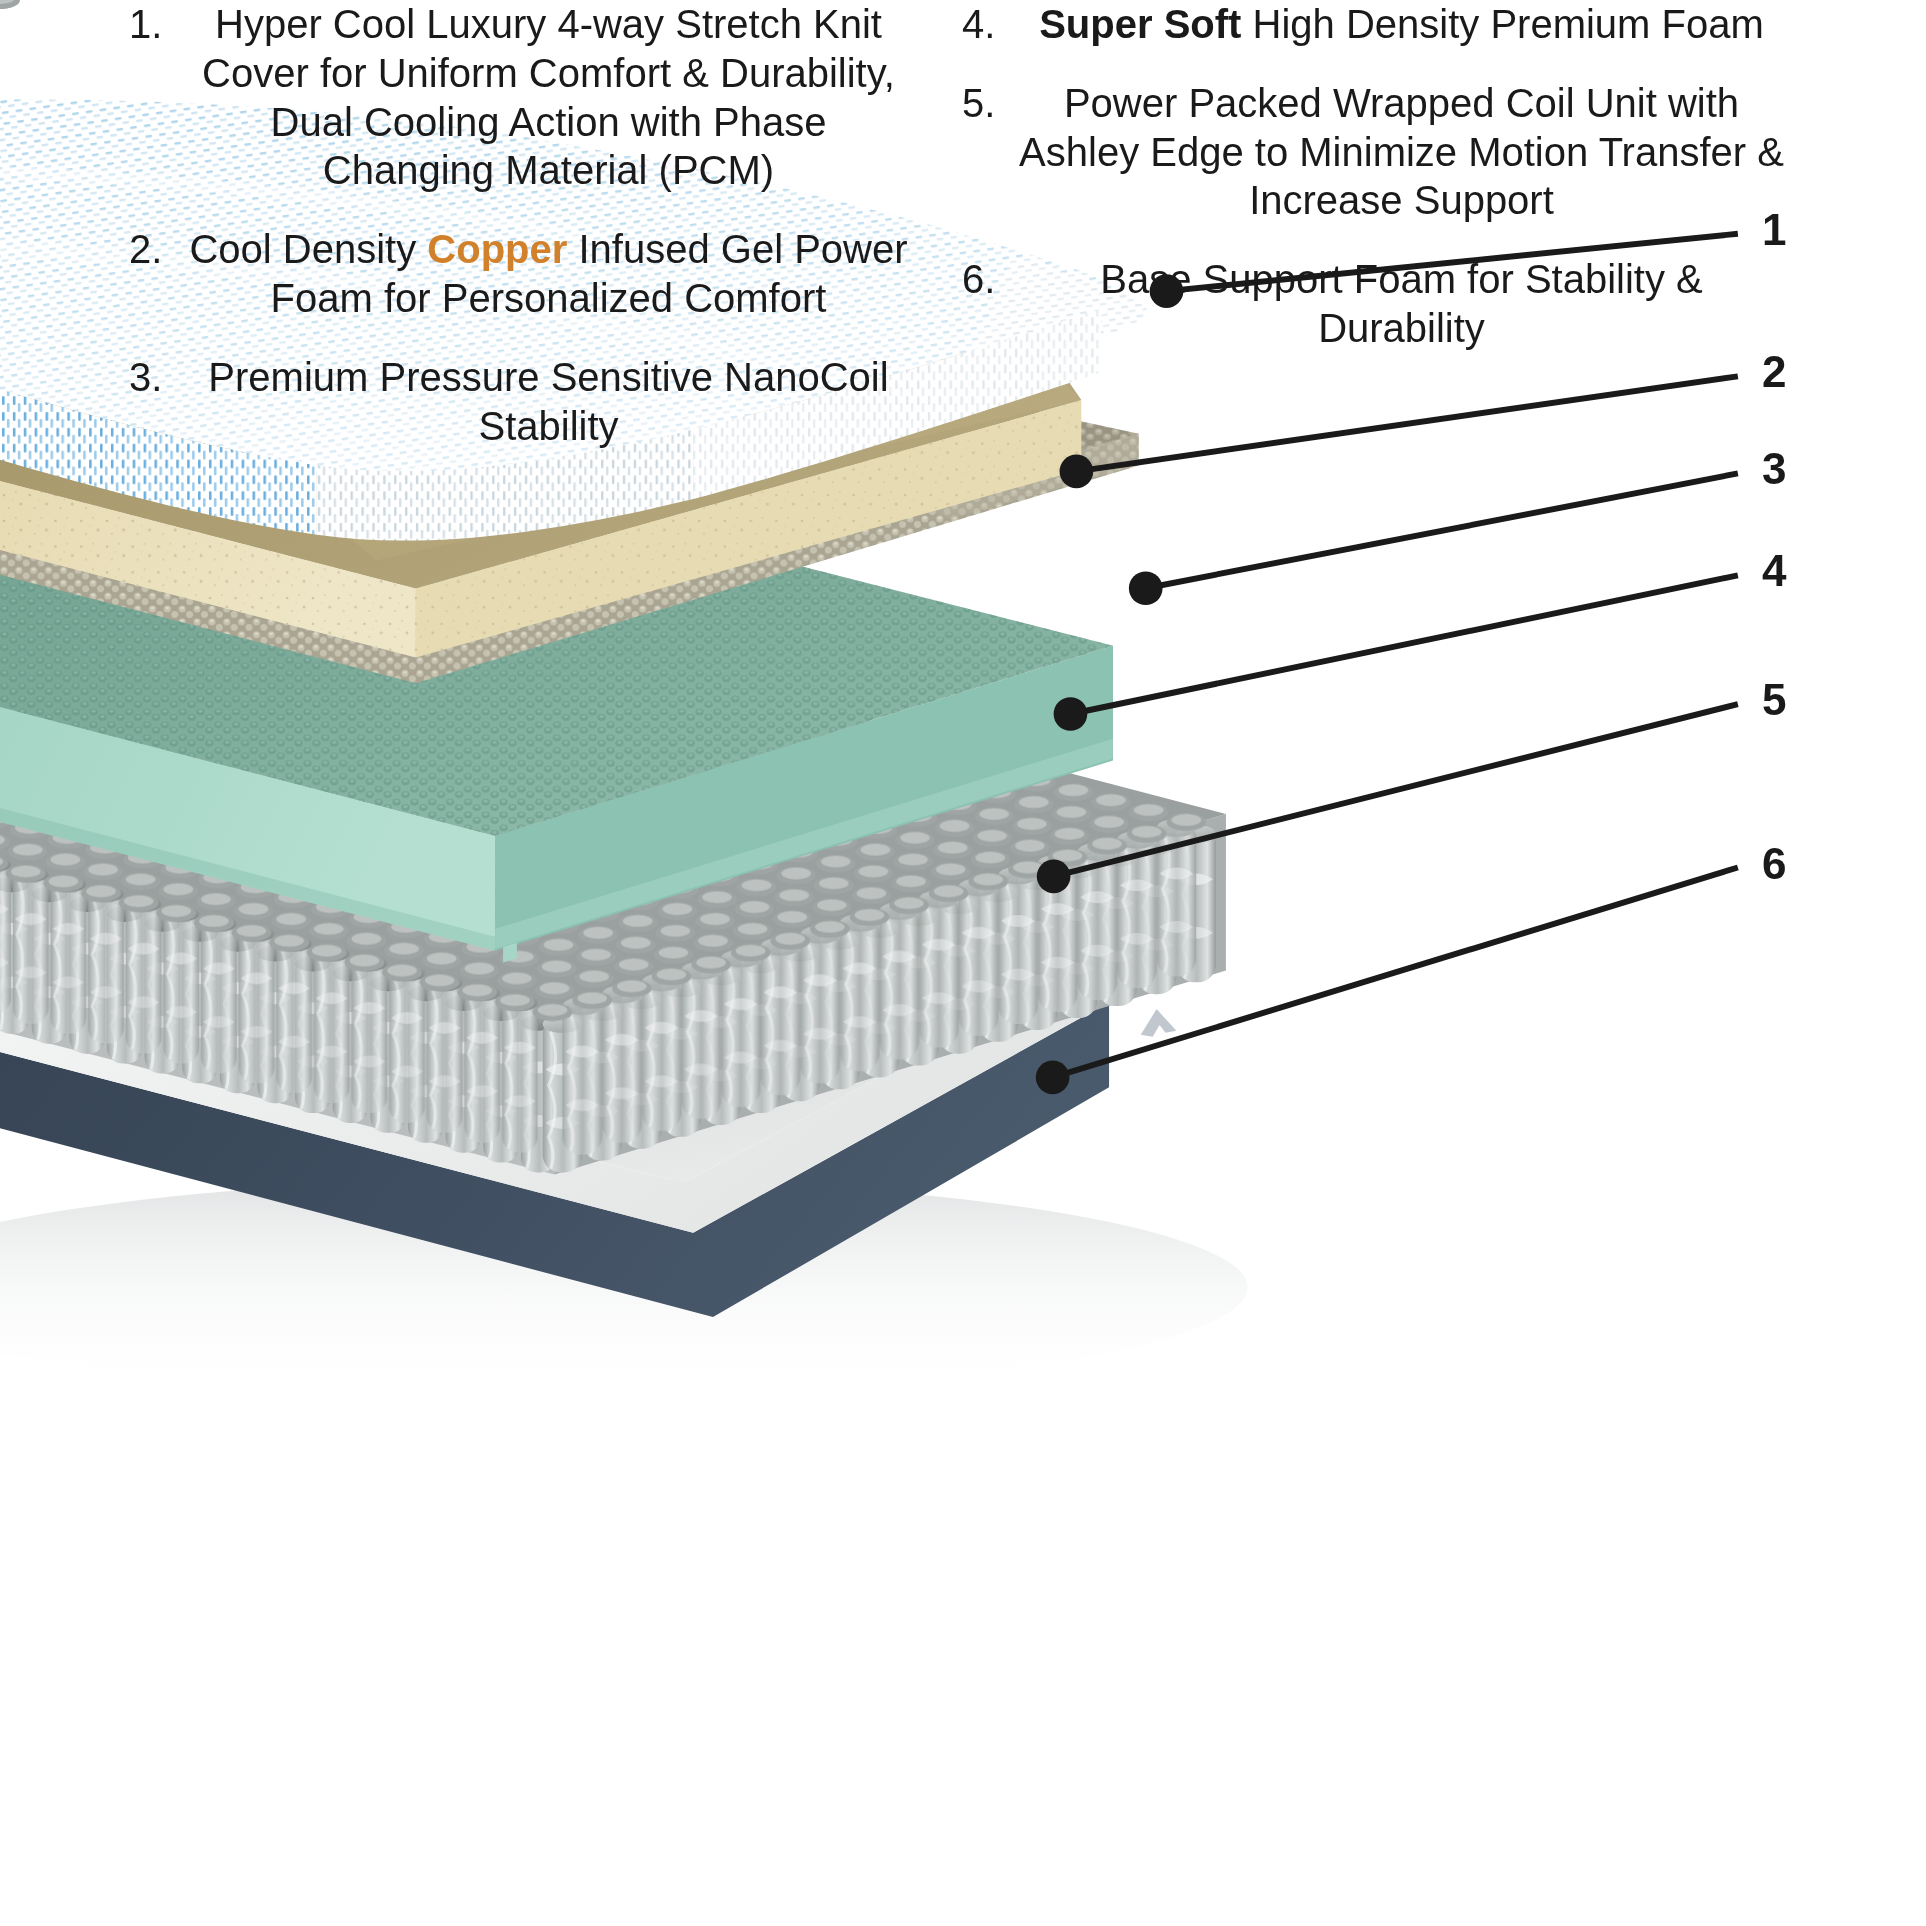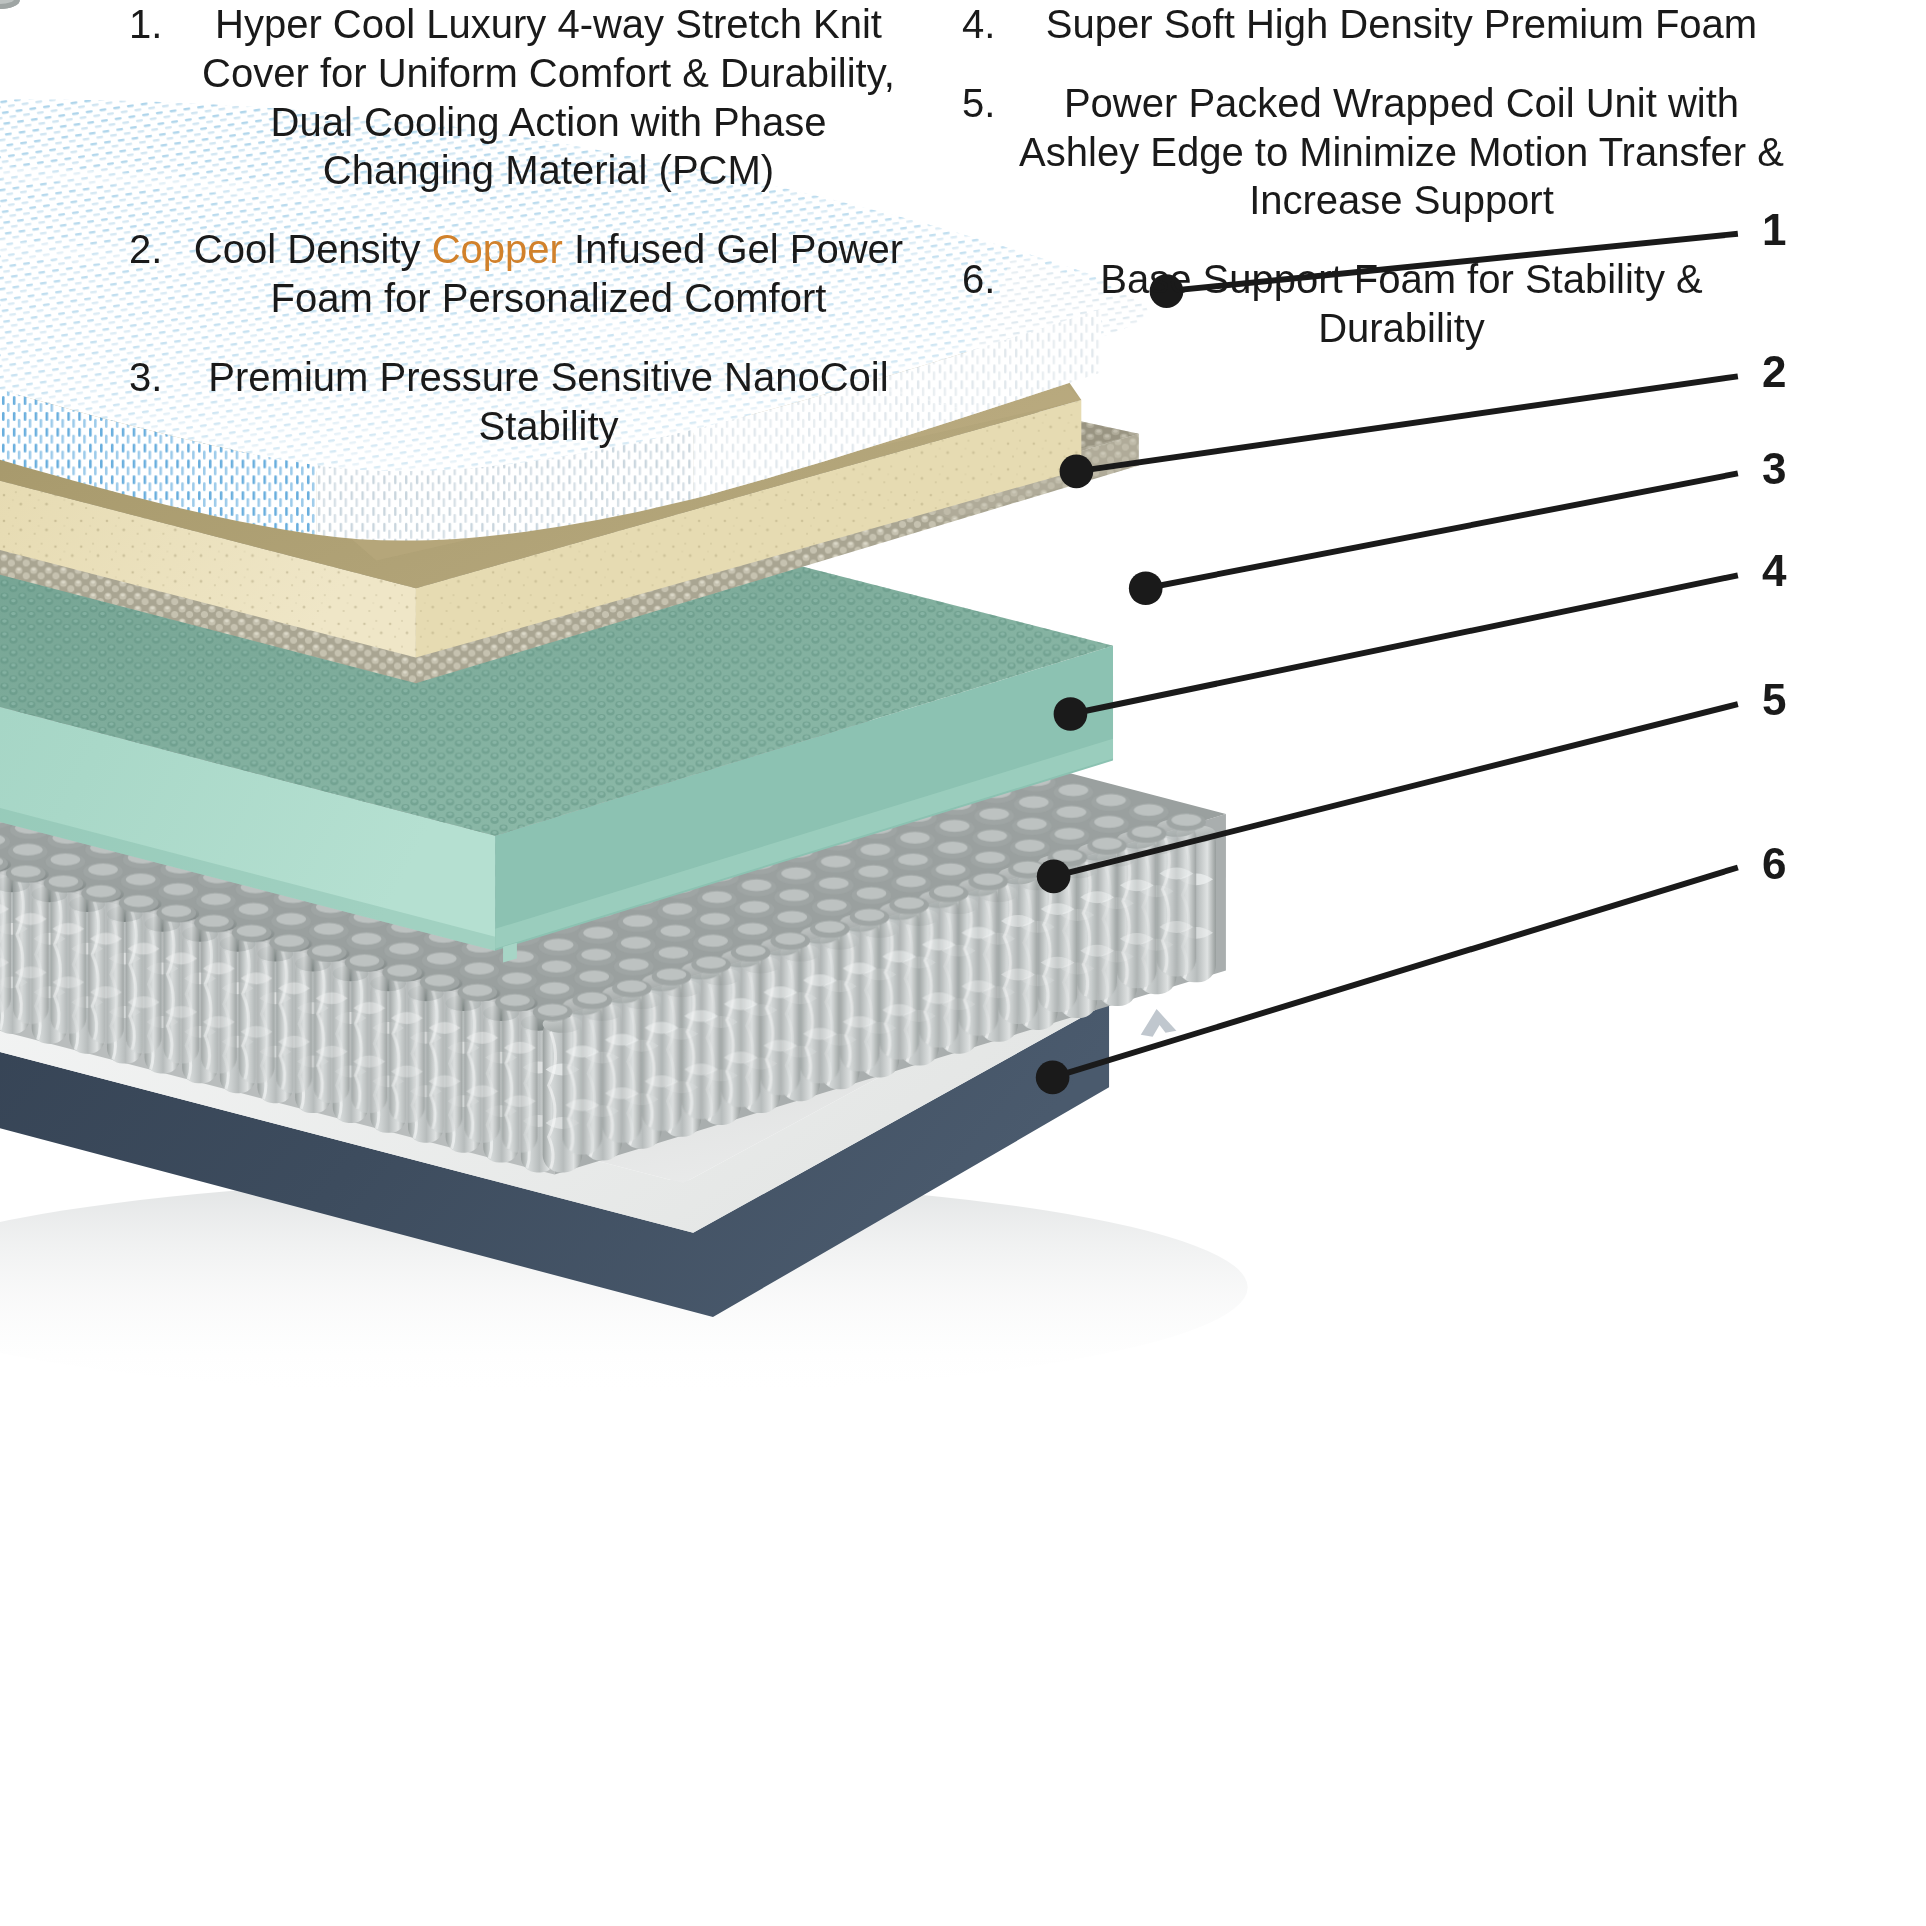--- a/index.html
+++ b/index.html
@@ -42,22 +42,22 @@
     line-height:1.22;
     color:#1a1a1a;
   }
   .legend-num{
     flex:0 0 auto;
     width:57px;
     text-align:left;
     white-space:nowrap;
   }
   .legend-text{flex:1 1 auto;text-align:center;}
-  .hl-copper{color:#D1812B;font-weight:400;}
-  .hl-bold{font-weight:400;}
+  .hl-copper{color:#D1812B;font-weight:700;}
+  .hl-bold{font-weight:700;}
 </style>
 </head>
 <body>
 
 <div id="stage">
 
   <div id="illustration">
     <svg width="1927" height="1426" viewBox="0 0 1946 1440" xmlns="http://www.w3.org/2000/svg">
       <defs>
 

